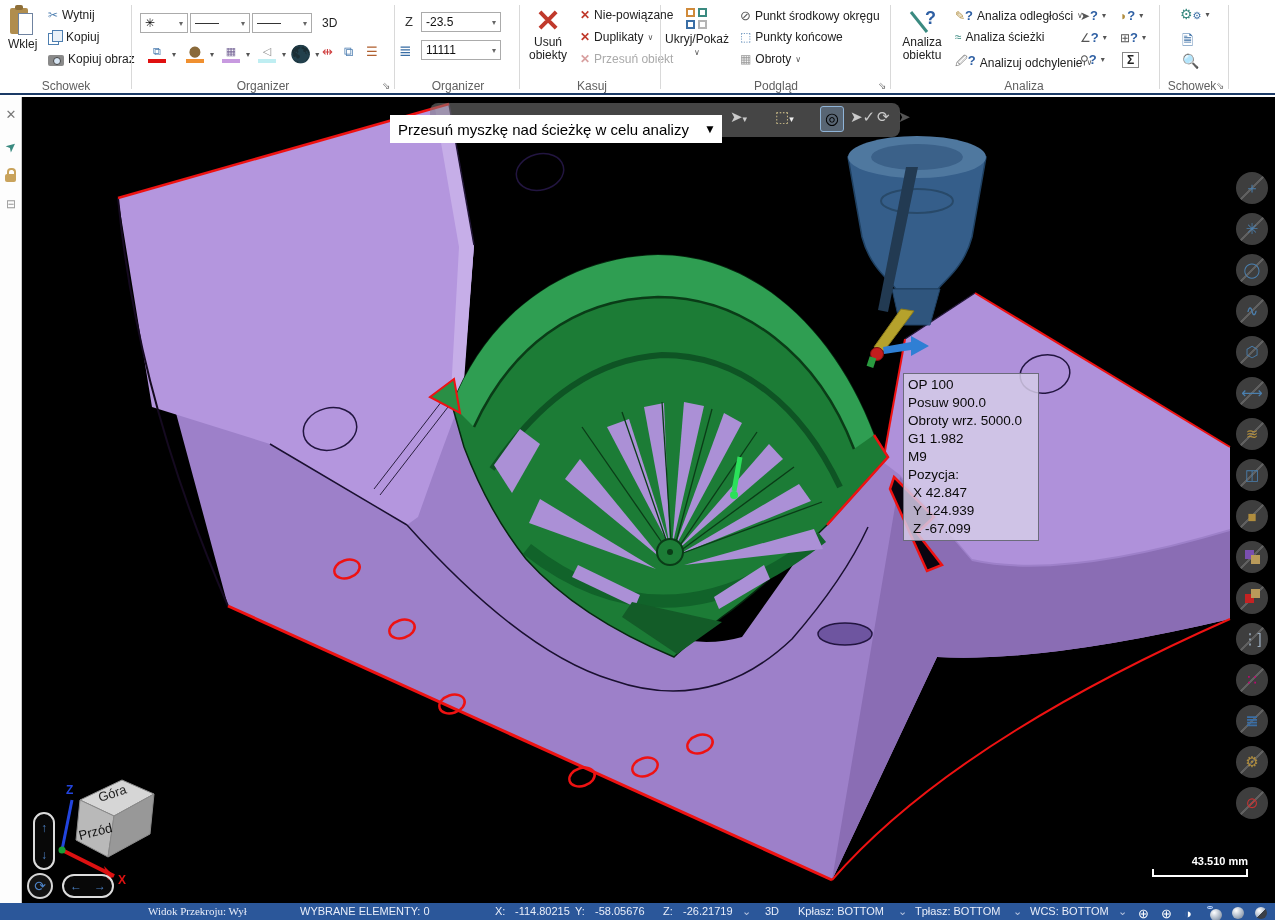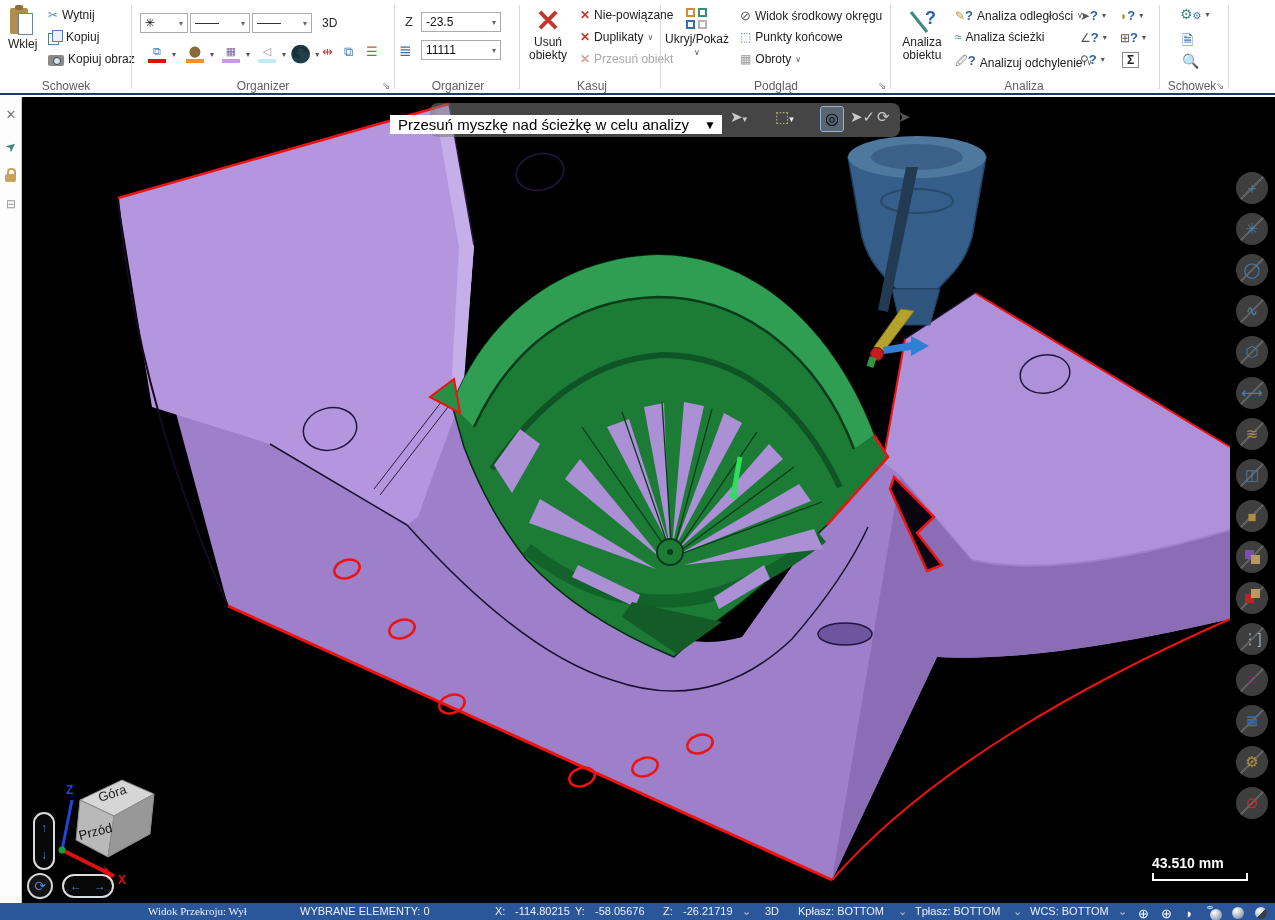--- a/index.html
+++ b/index.html
@@ -48,39 +48,39 @@
   
   #viewport{position:absolute;left:22px;top:97px;width:1253px;height:806px;background:#000;overflow:hidden;}
   #scene{position:absolute;left:0;top:0;}
 
   
   #ovtoolbar{position:absolute;left:408px;top:6px;width:470px;height:34px;background:rgba(125,125,125,.55);border-radius:8px;}
   #ovtoolbar .oi{position:absolute;top:5px;font-size:15px;color:rgba(235,235,235,.8);cursor:pointer;}
   #ovtoolbar .selbox{position:absolute;top:3px;width:24px;height:26px;border:1px solid #8fb4d8;background:rgba(110,140,170,.45);text-align:center;line-height:24px;border-radius:3px;}
 
   
-  #hintdd{position:absolute;left:368px;top:18px;width:332px;height:19px;background:#fff;color:#000;font-size:15px;display:flex;align-items:center;justify-content:space-between;padding:0 6px 0 8px;cursor:pointer;}
+  #hintdd{position:absolute;left:368px;top:18px;width:332px;height:28px;background:#fff;color:#000;font-size:15px;display:flex;align-items:center;justify-content:space-between;padding:0 6px 0 8px;cursor:pointer;}
   #hintdd .arr{font-size:12px;}
 
   
   #optooltip{position:absolute;left:881px;top:276px;width:136px;background:rgba(213,203,232,.85);border:1px solid #6b6b7b;color:#0a0a0a;font-size:13.5px;line-height:18px;padding:2px 4px;}
   #optooltip .pad{padding-left:5px;}
 
   
   .railbtn{position:absolute;left:1214px;width:32px;height:32px;border-radius:50%;background:#3e3e3e;color:#4a7fae;display:flex;align-items:center;justify-content:center;font-size:15px;cursor:pointer;background-image:linear-gradient(135deg,transparent 47%,rgba(160,160,160,.35) 48%,rgba(160,160,160,.35) 52%,transparent 53%);}
   .railbtn .two{display:flex;}
   .railbtn .two i{width:9px;height:9px;display:block;}
 
   
   .pillv{position:absolute;left:11px;top:715px;width:22px;height:58px;border:2px solid #dcdcdc;border-radius:12px;background:rgba(20,20,20,.4);color:#4d83c8;display:flex;flex-direction:column;align-items:center;justify-content:space-around;font-size:12px;cursor:pointer;}
   .rotbtn{position:absolute;left:5px;top:776px;width:26px;height:26px;border-radius:50%;background:rgba(40,40,40,.5);border:2px solid #d5d5d5;color:#4d83c8;text-align:center;line-height:22px;font-size:14px;cursor:pointer;}
   .pillh{position:absolute;left:40px;top:777px;width:52px;height:24px;border:2px solid #dcdcdc;border-radius:12px;background:rgba(20,20,20,.4);color:#4d83c8;display:flex;align-items:center;justify-content:space-around;font-size:12px;cursor:pointer;}
 
   
-  #scalebar{position:absolute;left:1130px;top:758px;width:96px;text-align:left;color:#fff;font-size:14px;font-weight:bold;}
+  #scalebar{position:absolute;left:1130px;top:758px;width:96px;text-align:right;color:#fff;font-size:11px;font-weight:bold;}
   #scalebar .line{margin-top:2px;height:8px;border-bottom:2px solid #fff;border-left:2px solid #fff;border-right:2px solid #fff;}
 
   
   #statusbar{position:absolute;left:0;top:903px;width:1275px;height:17px;background:#2b579a;color:#e9eefa;font-size:11px;}
   #statusbar span{position:absolute;top:2px;white-space:nowrap;}
   #statusbar .ic{top:1px;cursor:pointer;}
   .sphere{display:inline-block;width:12px;height:12px;border-radius:50%;background:radial-gradient(circle at 35% 30%,#ffffff,#aab6c6 55%,#6b7685);}
   .sphere.cut{background:linear-gradient(135deg,rgba(0,0,0,0) 52%,#3a3f47 53%),radial-gradient(circle at 35% 30%,#ffffff,#aab6c6 55%,#6b7685);}
   .selwrap{display:inline-block;background:#4f7fd0;border:1px solid #bcd3f2;padding:1px 2px 0 2px;border-radius:2px;}
   .globe{display:inline-block;font-size:13px;color:#fff;}
@@ -212,21 +212,21 @@
         <i style="left:0;top:0;border-color:#d08a3a;"></i>
           <i style="left:12px;top:0;border-color:#3a8a80;"></i>
         <i style="left:0;top:12px;border-color:#3a6ea5;"></i>
           <i style="left:12px;top:12px;border-color:#b5b5b5;"></i>
       </span>
       <span style="margin-top:3px;">Ukryj/Pokaż</span>
       <span class="chev">∨</span>
     </div>
     <div class="ritem" style="left:740px;top:8px;">
       <span style="color:#555;font-size:13px;">⊘</span>
-      <span>Widok środkowy okręgu</span>
+      <span>Punkt środkowy okręgu</span>
     </div>
     <div class="ritem" style="left:740px;top:30px;">
       <span style="color:#4d7eb0;font-size:12px;">⬚</span>
       <span>Punkty końcowe</span>
     </div>
     <div class="ritem" style="left:740px;top:52px;">
       <span style="color:#999;font-size:12px;">▦</span>
       <span>Obroty</span>
         <span class="chev">∨</span>
     </div>
@@ -410,20 +410,31 @@
       <span class="oi" style="left:420px;">➤✓</span>
       <span class="oi" style="left:447px;">⟳</span>
       <span class="oi" style="left:468px;opacity:.45;">➤</span>
     </div>
 
     <div id="hintdd">
       <span>Przesuń myszkę nad ścieżkę w celu analizy</span>
       <span class="arr">▼</span>
     </div>
 
+    <div id="optooltip">
+      <div>OP 100</div>
+      <div>Posuw 900.0</div>
+      <div>Obroty wrz. 5000.0</div>
+      <div>G1 1.982</div>
+      <div>M9</div>
+      <div>Pozycja:</div>
+      <div class="pad">X 42.847</div>
+      <div class="pad">Y 124.939</div>
+      <div class="pad">Z -67.099</div>
+    </div>
 
     <div class="railbtn" style="top:75px;">＋</div>
     <div class="railbtn" style="top:116px;">✳</div>
     <div class="railbtn" style="top:157px;">◯</div>
     <div class="railbtn" style="top:198px;">∿</div>
     <div class="railbtn" style="top:239px;">⬡</div>
     <div class="railbtn" style="top:280px;">⟷</div>
     <div class="railbtn" style="top:321px;color:#b08d3e;">≋</div>
     <div class="railbtn" style="top:362px;">◫</div>
     <div class="railbtn" style="top:403px;color:#b08d3e;">■</div>

